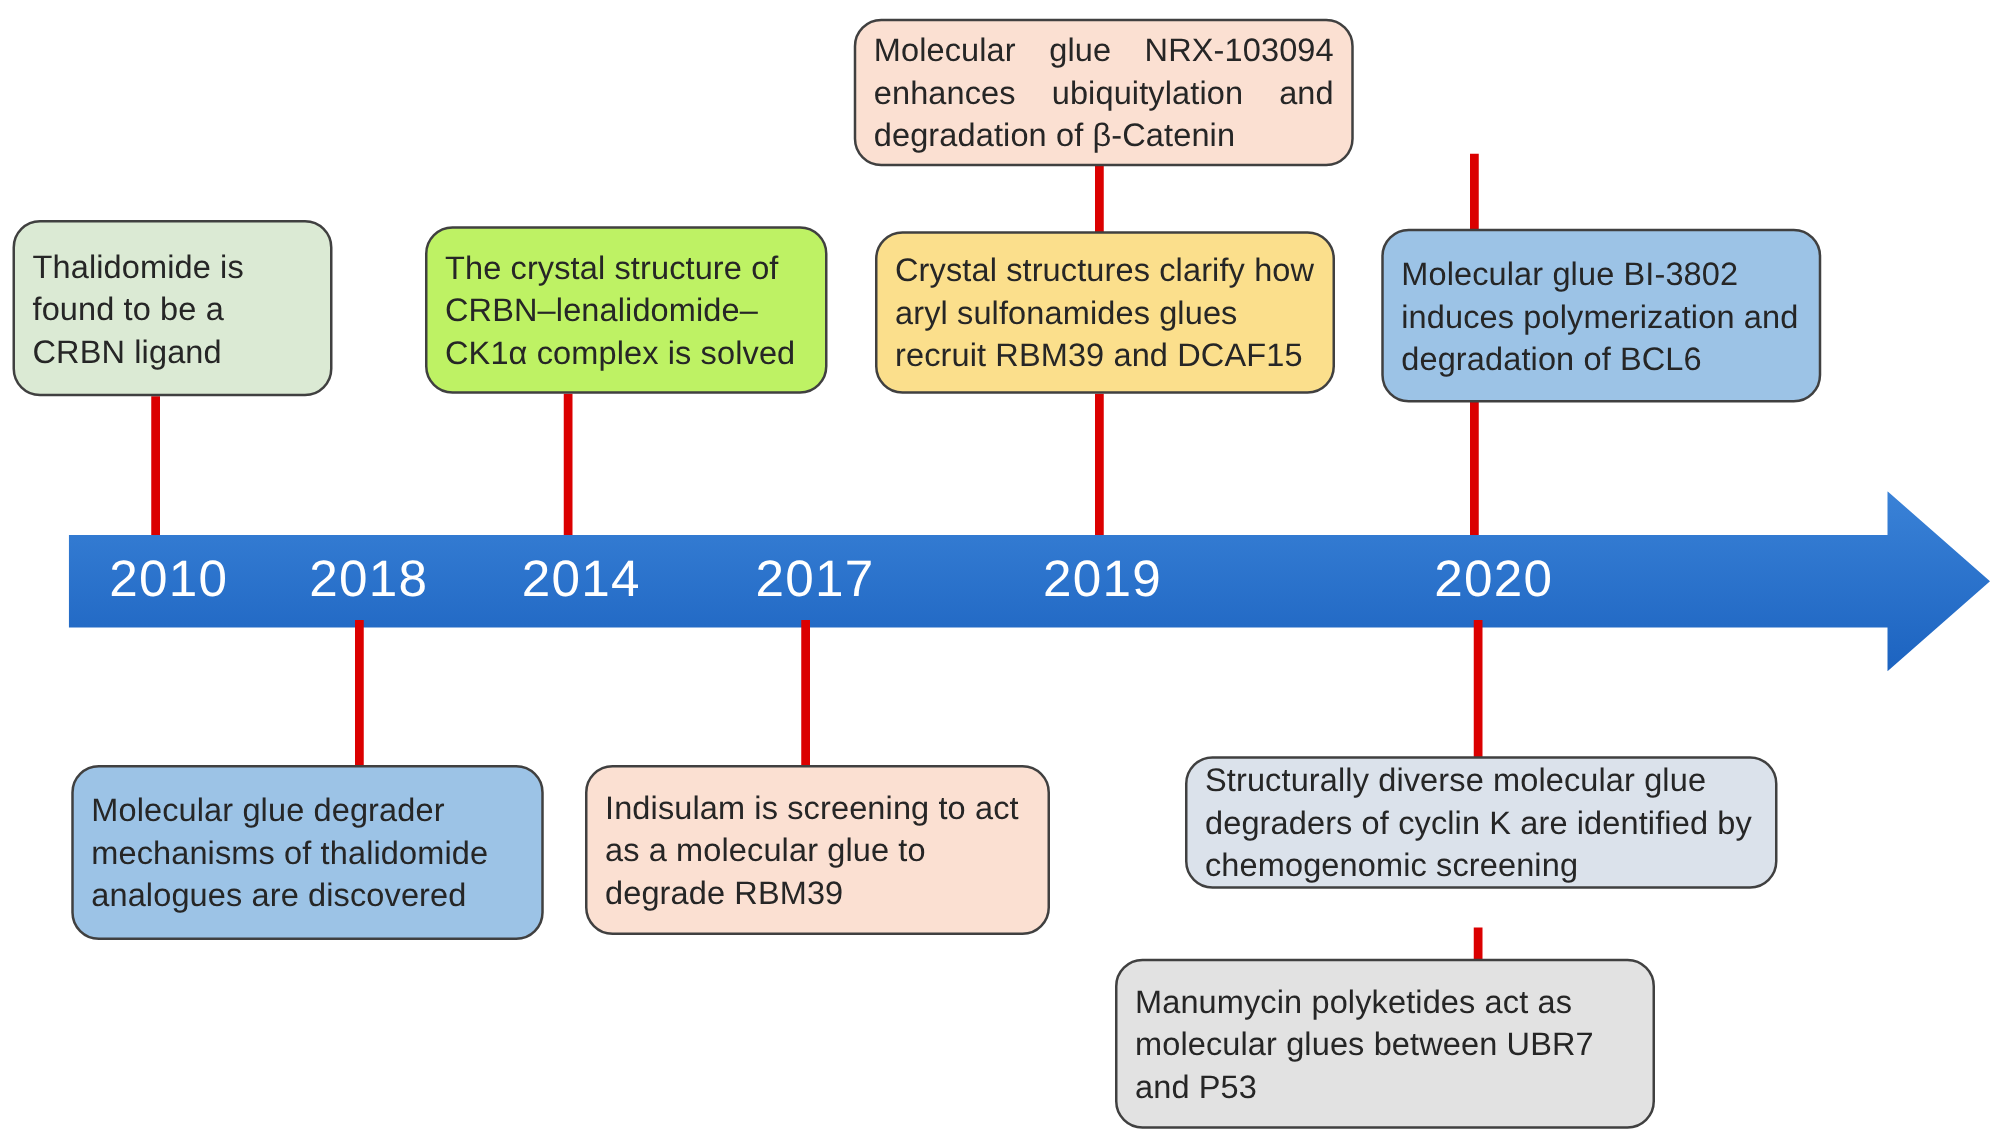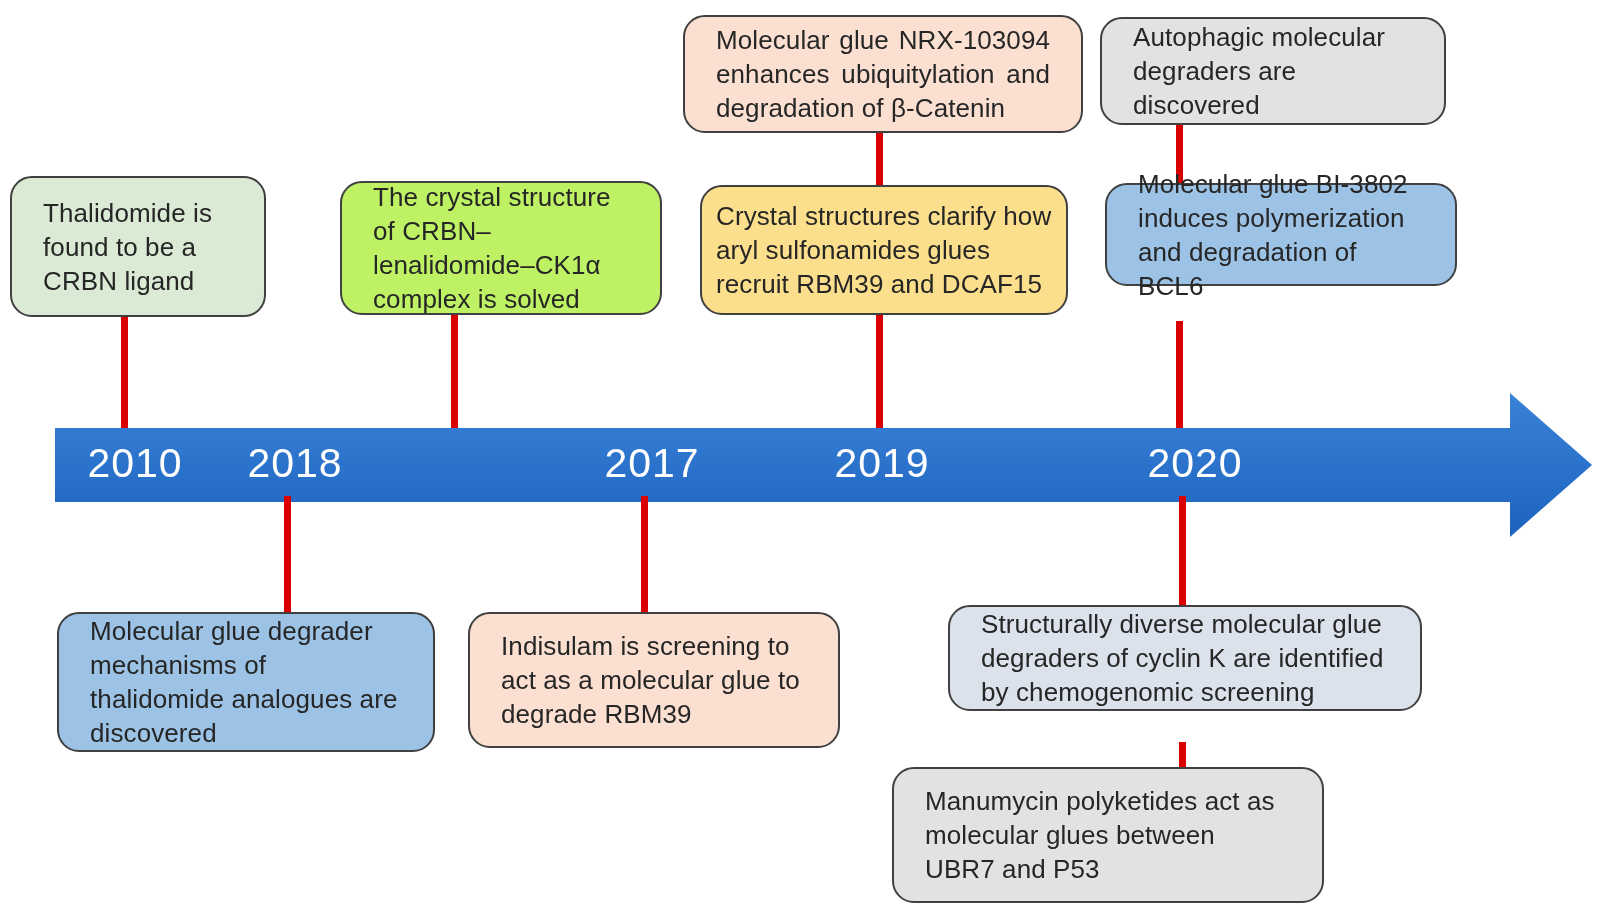--- a/index.html
+++ b/index.html
@@ -9,21 +9,21 @@
   .event-box{
     position:absolute;
     box-sizing:border-box;
     border:2px solid #404040;
     border-radius:22px;
     color:#262626;
     font-size:26px;
     line-height:34px;
     display:flex;
     align-items:center;
-    padding:8px 31px;
+    padding:8px 14px;
     letter-spacing:0.1px;
   }
   .event-box .txt{width:100%;}
   .justify .txt{text-align:justify;}
 
   .connector{
     position:absolute;
     width:7px;
     background:#DB0000;
   }
@@ -52,20 +52,21 @@
       <linearGradient id="barGrad" x1="0" y1="0" x2="0" y2="1">
         <stop offset="0" stop-color="#3a82d7"></stop>
         <stop offset="1" stop-color="#1c63c0"></stop>
       </linearGradient>
     </defs>
     <polygon points="0,35 1455,35 1455,0 1537,72 1455,144 1455,109 0,109" fill="url(#barGrad)"></polygon>
   </svg>
 
   <div class="year-label" style="left:50px;">2010</div>
   <div class="year-label" style="left:210px;">2018</div>
+  <div class="year-label" style="left:380px;">2014</div>
   <div class="year-label" style="left:567px;">2017</div>
   <div class="year-label" style="left:797px;">2019</div>
   <div class="year-label" style="left:1110px;">2020</div>
 
   <div class="connector" style="left:121px;top:317px;height:111px;"></div>
   <div class="connector" style="left:451px;top:315px;height:113px;"></div>
   <div class="connector" style="left:876px;top:130px;height:57px;"></div>
   <div class="connector" style="left:876px;top:315px;height:113px;"></div>
   <div class="connector" style="left:1176px;top:123px;height:62px;"></div>
   <div class="connector" style="left:1176px;top:321px;height:107px;"></div>
@@ -83,25 +84,22 @@
   </div>
 
   <div class="event-box justify" style="left: 683px; top: 15px; width: 400px; height: 118px; background-color: rgb(251, 224, 210);">
     <div class="txt">Molecular glue NRX-103094 enhances ubiquitylation and degradation of β-Catenin</div>
   </div>
 
   <div class="event-box" style="left: 700px; top: 185px; width: 368px; height: 130px; padding: 8px 14px; background-color: rgb(251, 223, 140);">
     <div class="txt">Crystal structures clarify how aryl sulfonamides glues recruit RBM39 and DCAF15</div>
   </div>
 
-  <div class="event-box" style="left: 1100px; top: 17px; width: 346px; height: 108px; background-color: rgb(226, 226, 226);">
-    <div class="txt">Autophagic molecular degraders are discovered</div>
-  </div>
 
-  <div class="event-box" style="left: 1105px; top: 183px; width: 352px; height: 103px; background-color: rgb(156, 195, 230);">
+  <div class="event-box" style="left: 1105px; top: 183px; width: 352px; height: 139px; background-color: rgb(156, 195, 230);">
     <div class="txt">Molecular glue BI-3802 induces polymerization and degradation of BCL6</div>
   </div>
 
   <div class="event-box" style="left: 57px; top: 612px; width: 378px; height: 140px; background-color: rgb(156, 195, 230);">
     <div class="txt">Molecular glue degrader mechanisms of thalidomide analogues are discovered</div>
   </div>
 
   <div class="event-box" style="left: 468px; top: 612px; width: 372px; height: 136px; background-color: rgb(251, 224, 210);">
     <div class="txt">Indisulam is screening to act as a molecular glue to degrade RBM39</div>
   </div>

